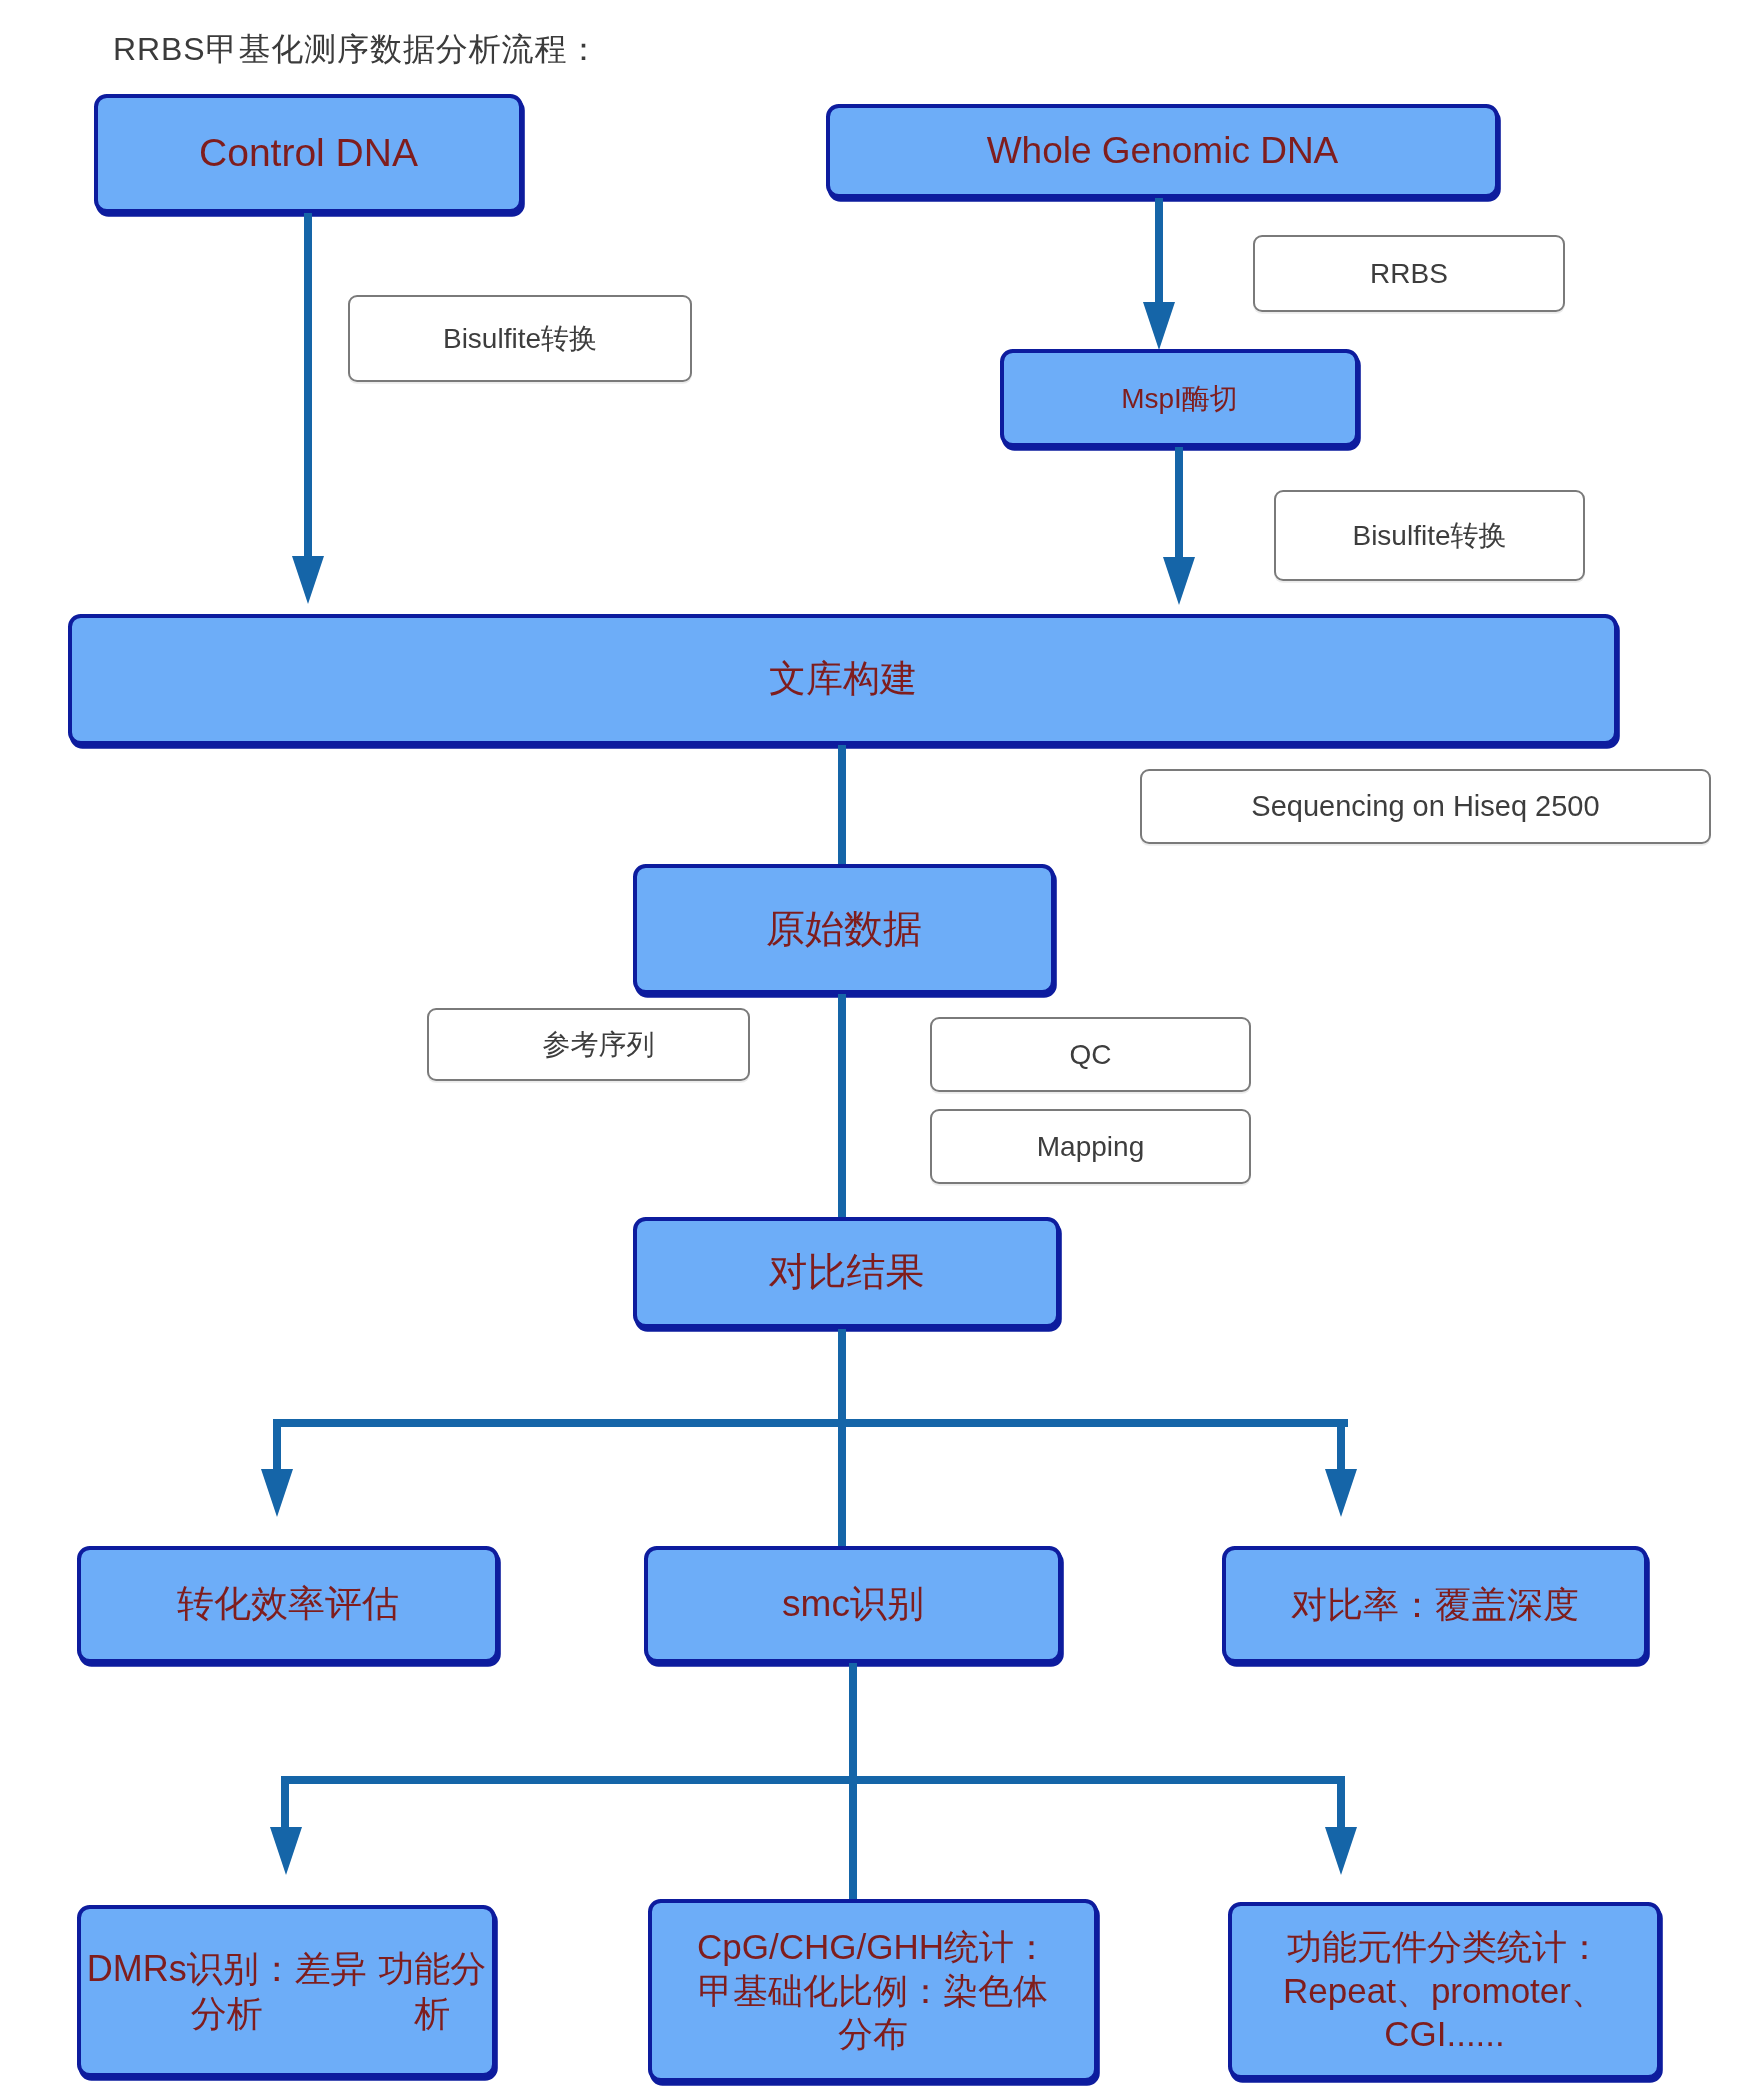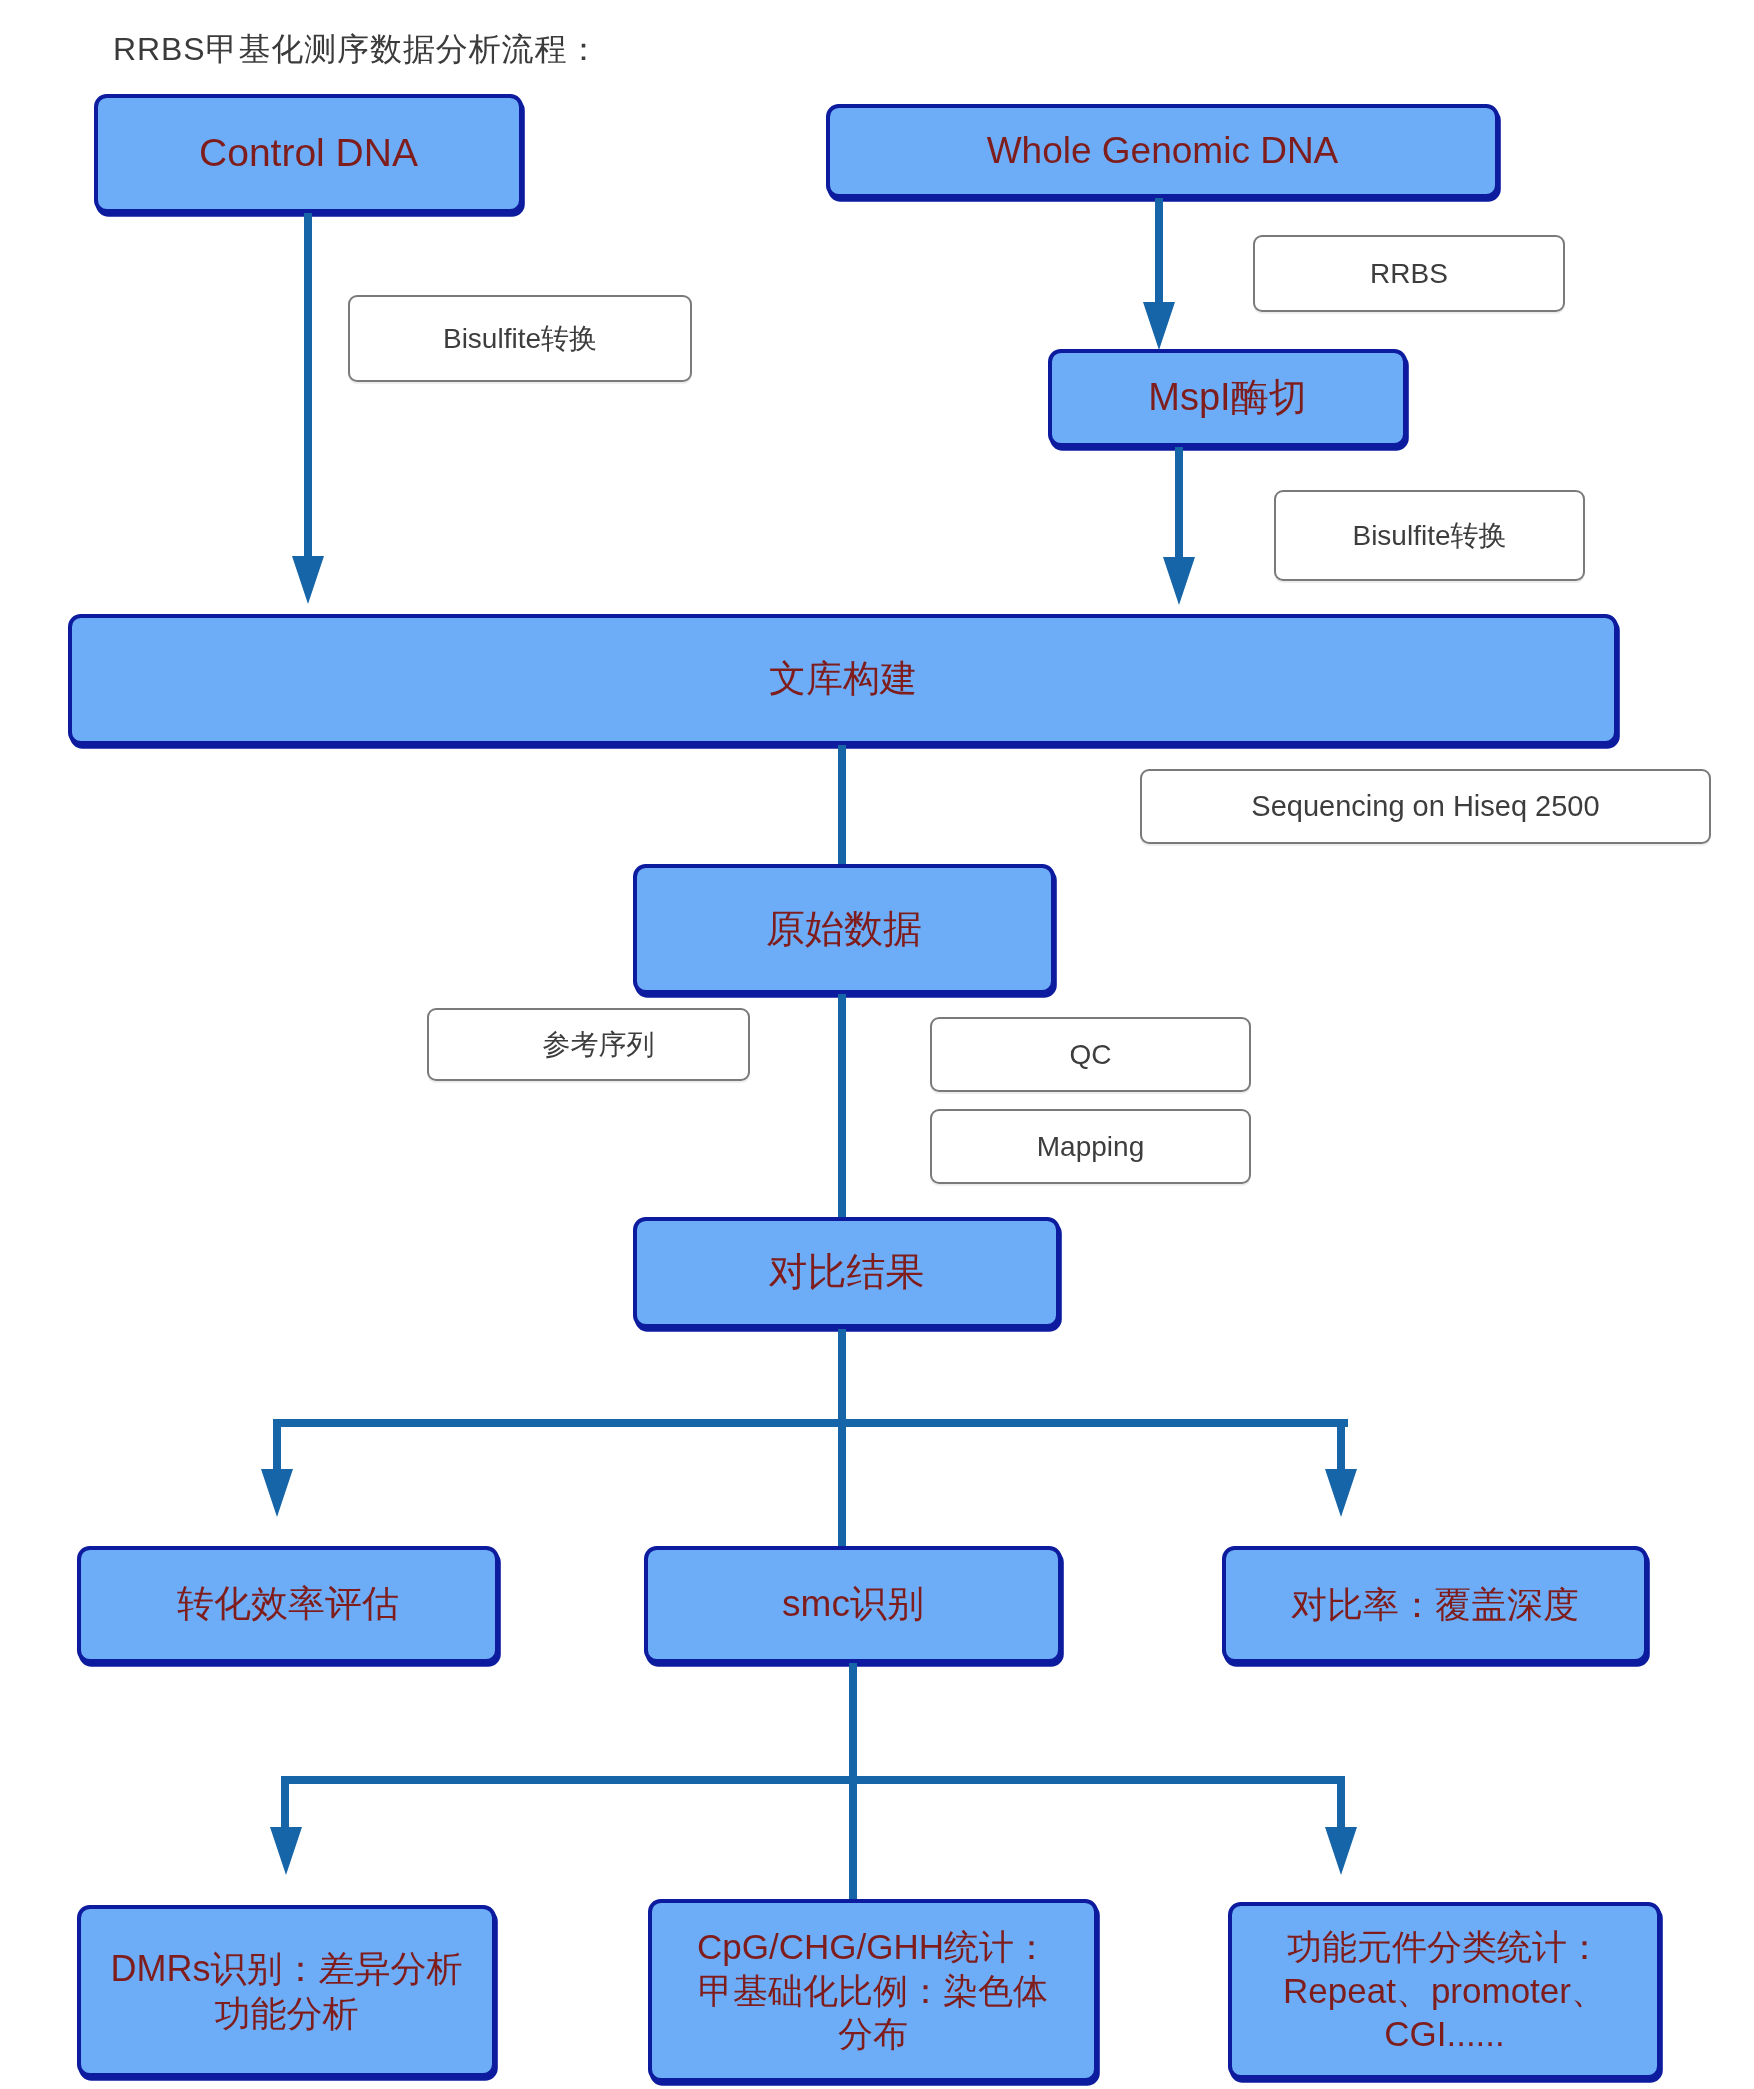--- a/index.html
+++ b/index.html
@@ -54,21 +54,21 @@
   <div class="vline" style="left:304px;top:213px;width:8.2px;height:344px;"></div>
   <div class="arrow-down" style="left:292px;top:556px;"></div>
 
   <div class="label" style="left:348px;top:295px;width:344px;height:87px;font-size:28px;">Bisulfite转换</div>
 
   <div class="vline" style="left:1155px;top:198px;width:8.2px;height:105px;"></div>
   <div class="arrow-down" style="left:1143px;top:302px;"></div>
 
   <div class="label" style="left:1253px;top:235px;width:312px;height:77px;font-size:28px;">RRBS</div>
 
-  <div class="node" style="left:1000px;top:349px;width:359px;height:98px;font-size:38px;margin-left:48px;">MspI酶切</div>
+  <div class="node" style="left:1000px;top:349px;width:359px;height:98px;font-size:28px;">MspI酶切</div>
 
   <div class="vline" style="left:1175px;top:447px;width:8.2px;height:112px;"></div>
   <div class="arrow-down" style="left:1163px;top:557px;"></div>
 
   <div class="label" style="left:1274px;top:490px;width:311px;height:91px;font-size:28px;">Bisulfite转换</div>
 
   <div class="node" style="left:68px;top:614px;width:1550px;height:131px;font-size:37px;">文库构建</div>
 
   <div class="vline" style="left:838px;top:745px;width:8.2px;height:120px;"></div>
 
@@ -97,21 +97,21 @@
   <div class="node" style="left:1222px;top:1546px;width:426px;height:117px;font-size:36px;">对比率：覆盖深度</div>
 
   <div class="vline" style="left:849px;top:1663px;width:8.2px;height:121px;"></div>
   <div class="hline" style="left:281px;top:1776px;width:1064px;height:8.2px;"></div>
   <div class="vline" style="left:281px;top:1776px;width:8.2px;height:53px;"></div>
   <div class="arrow-down" style="left:270px;top:1827px;"></div>
   <div class="vline" style="left:849px;top:1776px;width:8.2px;height:124px;"></div>
   <div class="vline" style="left:1337px;top:1776px;width:8.2px;height:53px;"></div>
   <div class="arrow-down" style="left:1325px;top:1827px;"></div>
 
-  <div class="node" style="left:77px;top:1905px;width:419px;height:172px;font-size:36px;flex-direction:column;">
+  <div class="node" style="left:77px;top:1905px;width:419px;height:172px;font-size:36px;flex-direction:row;">
     <span class="ln">DMRs识别：差异分析</span>
     <span class="ln">功能分析</span>
   </div>
   <div class="node" style="left:648px;top:1899px;width:450px;height:183px;font-size:35px;flex-direction:column;">
     <span class="ln">CpG/CHG/GHH统计：</span>
     <span class="ln">甲基础化比例：染色体</span>
     <span class="ln">分布</span>
   </div>
   <div class="node" style="left:1228px;top:1902px;width:433px;height:177px;font-size:35px;flex-direction:column;">
     <span class="ln">功能元件分类统计：</span>

